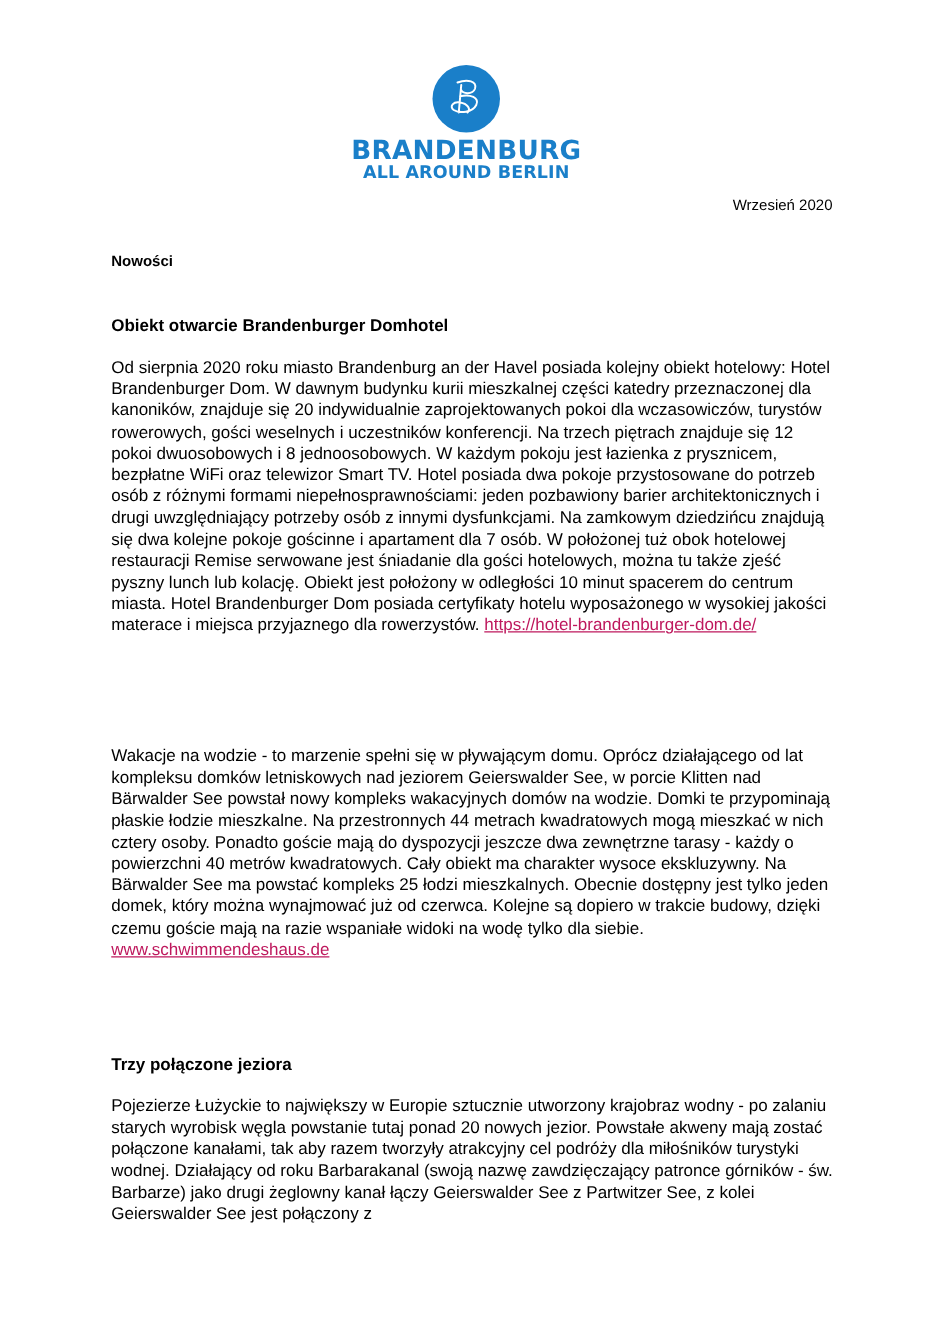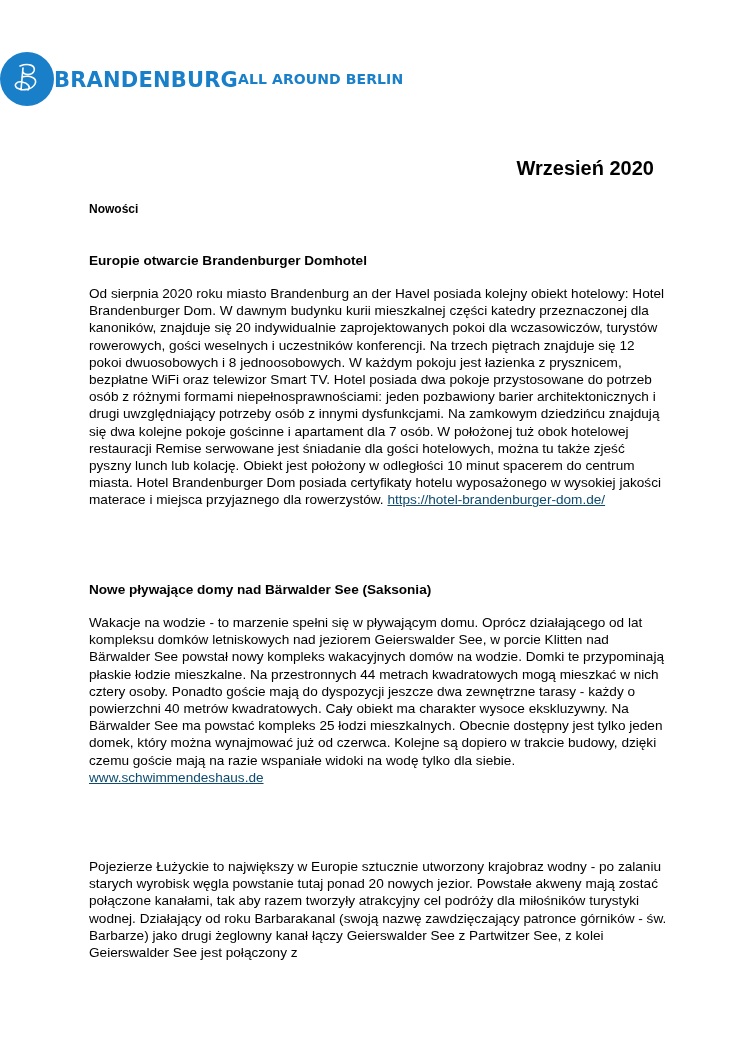--- a/index.html
+++ b/index.html
@@ -3,73 +3,73 @@
   <meta charset="utf-8">
   <style>
     html, body { margin: 0; padding: 0; background: #ffffff; }
     body {
       width: 746px; height: 1056px; position: relative; overflow: hidden;
       font-family: "Liberation Sans", "DejaVu Sans", sans-serif;
       color: #000000;
     }
     .logo {
       position: absolute; left: 0; top: 52px; width: 746px;
-      display: flex; flex-direction: row; align-items: center;
+      display: flex; flex-direction: column; align-items: center;
     }
     .logo-circle {
       width: 54px; height: 54px; border-radius: 50%;
       background: #1a7fc9; display: flex; align-items: center; justify-content: center;
     }
     .logo-word {
       margin-top: 2px; font-family: "DejaVu Sans", sans-serif; font-weight: bold;
       font-size: 21px; color: #1a7fc9; letter-spacing: 0.2px; line-height: 24px;
     }
     .logo-tag {
       font-family: "DejaVu Sans", sans-serif; font-weight: bold;
       font-size: 14px; color: #1a7fc9; line-height: 13px; letter-spacing: 0.1px;
     }
     .date {
-      position: absolute; right: 92px; top: 157px;
-      font-weight: bold; font-size: 20px;
+      position: absolute; right: 80px; top: 157px;
+      font-weight: normal; font-size: 12px;
     }
     .section-title {
       position: absolute; left: 89px; top: 202px;
       font-weight: bold; font-size: 12px;
     }
     .content { position: absolute; left: 89px; width: 580px; }
     .article-heading {
       font-weight: bold; font-size: 13.6px; line-height: 18px; margin: 0;
     }
     .article-body {
       font-size: 13.6px; line-height: 17.2px; margin: 15px 0 0 0;
     }
-    a.link { color: #0c4a6e; }
+    a.link { color: #be185d; }
   </style>
 </head>
 <body>
 
 <div class="logo">
   <div class="logo-circle">
     <svg width="38" height="38" viewBox="0 0 38 38">
       <path d="M12 6 C 20 3, 28 5, 26 11 C 24 16, 16 15, 15 12 M15 8 L 13 30 M14 17 C 22 15, 30 18, 27 24 C 24 30, 14 31, 9 28 C 5 25, 9 21, 14 22 C 20 23, 23 27, 20 30" fill="none" stroke="#ffffff" stroke-width="1.6" stroke-linecap="round"></path>
     </svg>
   </div>
   <div class="logo-word">BRANDENBURG</div>
   <div class="logo-tag">ALL AROUND BERLIN</div>
 </div>
 
 <div class="date">Wrzesień 2020</div>
 
 <div class="section-title">Nowości</div>
 
 <div class="content" style="top:252px;">
-  <h2 class="article-heading">Europie otwarcie Brandenburger Domhotel</h2>
+  <h2 class="article-heading">Obiekt otwarcie Brandenburger Domhotel</h2>
   <p class="article-body"><span>Od sierpnia 2020 roku miasto Brandenburg an der Havel posiada kolejny obiekt hotelowy: Hotel Brandenburger Dom. W dawnym budynku kurii mieszkalnej części katedry przeznaczonej dla kanoników, znajduje się 20 indywidualnie zaprojektowanych pokoi dla wczasowiczów, turystów rowerowych, gości weselnych i uczestników konferencji. Na trzech piętrach znajduje się 12 pokoi dwuosobowych i 8 jednoosobowych. W każdym pokoju jest łazienka z prysznicem, bezpłatne WiFi oraz telewizor Smart TV. Hotel posiada dwa pokoje przystosowane do potrzeb osób z różnymi formami niepełnosprawnościami: jeden pozbawiony barier architektonicznych i drugi uwzględniający potrzeby osób z innymi dysfunkcjami. Na zamkowym dziedzińcu znajdują się dwa kolejne pokoje gościnne i apartament dla 7 osób. W położonej tuż obok hotelowej restauracji Remise serwowane jest śniadanie dla gości hotelowych, można tu także zjeść pyszny lunch lub kolację. Obiekt jest położony w odległości 10 minut spacerem do centrum miasta. Hotel Brandenburger Dom posiada certyfikaty hotelu wyposażonego w wysokiej jakości materace i miejsca przyjaznego dla rowerzystów. </span><a class="link" href="#">https://hotel-brandenburger-dom.de/</a></p>
 </div>
 
 <div class="content" style="top:581px;">
-  <h2 class="article-heading">Nowe pływające domy nad Bärwalder See (Saksonia)</h2>
   <p class="article-body"><span>Wakacje na wodzie - to marzenie spełni się w pływającym domu. Oprócz działającego od lat kompleksu domków letniskowych nad jeziorem Geierswalder See, w porcie Klitten nad Bärwalder See powstał nowy kompleks wakacyjnych domów na wodzie. Domki te przypominają płaskie łodzie mieszkalne. Na przestronnych 44 metrach kwadratowych mogą mieszkać w nich cztery osoby. Ponadto goście mają do dyspozycji jeszcze dwa zewnętrzne tarasy - każdy o powierzchni 40 metrów kwadratowych. Cały obiekt ma charakter wysoce ekskluzywny. Na Bärwalder See ma powstać kompleks 25 łodzi mieszkalnych. Obecnie dostępny jest tylko jeden domek, który można wynajmować już od czerwca. Kolejne są dopiero w trakcie budowy, dzięki czemu goście mają na razie wspaniałe widoki na wodę tylko dla siebie. </span><a class="link" href="#">www.schwimmendeshaus.de</a></p>
 </div>
 
 <div class="content" style="top:843px;">
+  <h2 class="article-heading">Trzy połączone jeziora</h2>
   <p class="article-body"><span>Pojezierze Łużyckie to największy w Europie sztucznie utworzony krajobraz wodny - po zalaniu starych wyrobisk węgla powstanie tutaj ponad 20 nowych jezior. Powstałe akweny mają zostać połączone kanałami, tak aby razem tworzyły atrakcyjny cel podróży dla miłośników turystyki wodnej. Działający od roku Barbarakanal (swoją nazwę zawdzięczający patronce górników - św. Barbarze) jako drugi żeglowny kanał łączy Geierswalder See z Partwitzer See, z kolei Geierswalder See jest połączony z</span></p>
 </div>
 
 </body></html>

